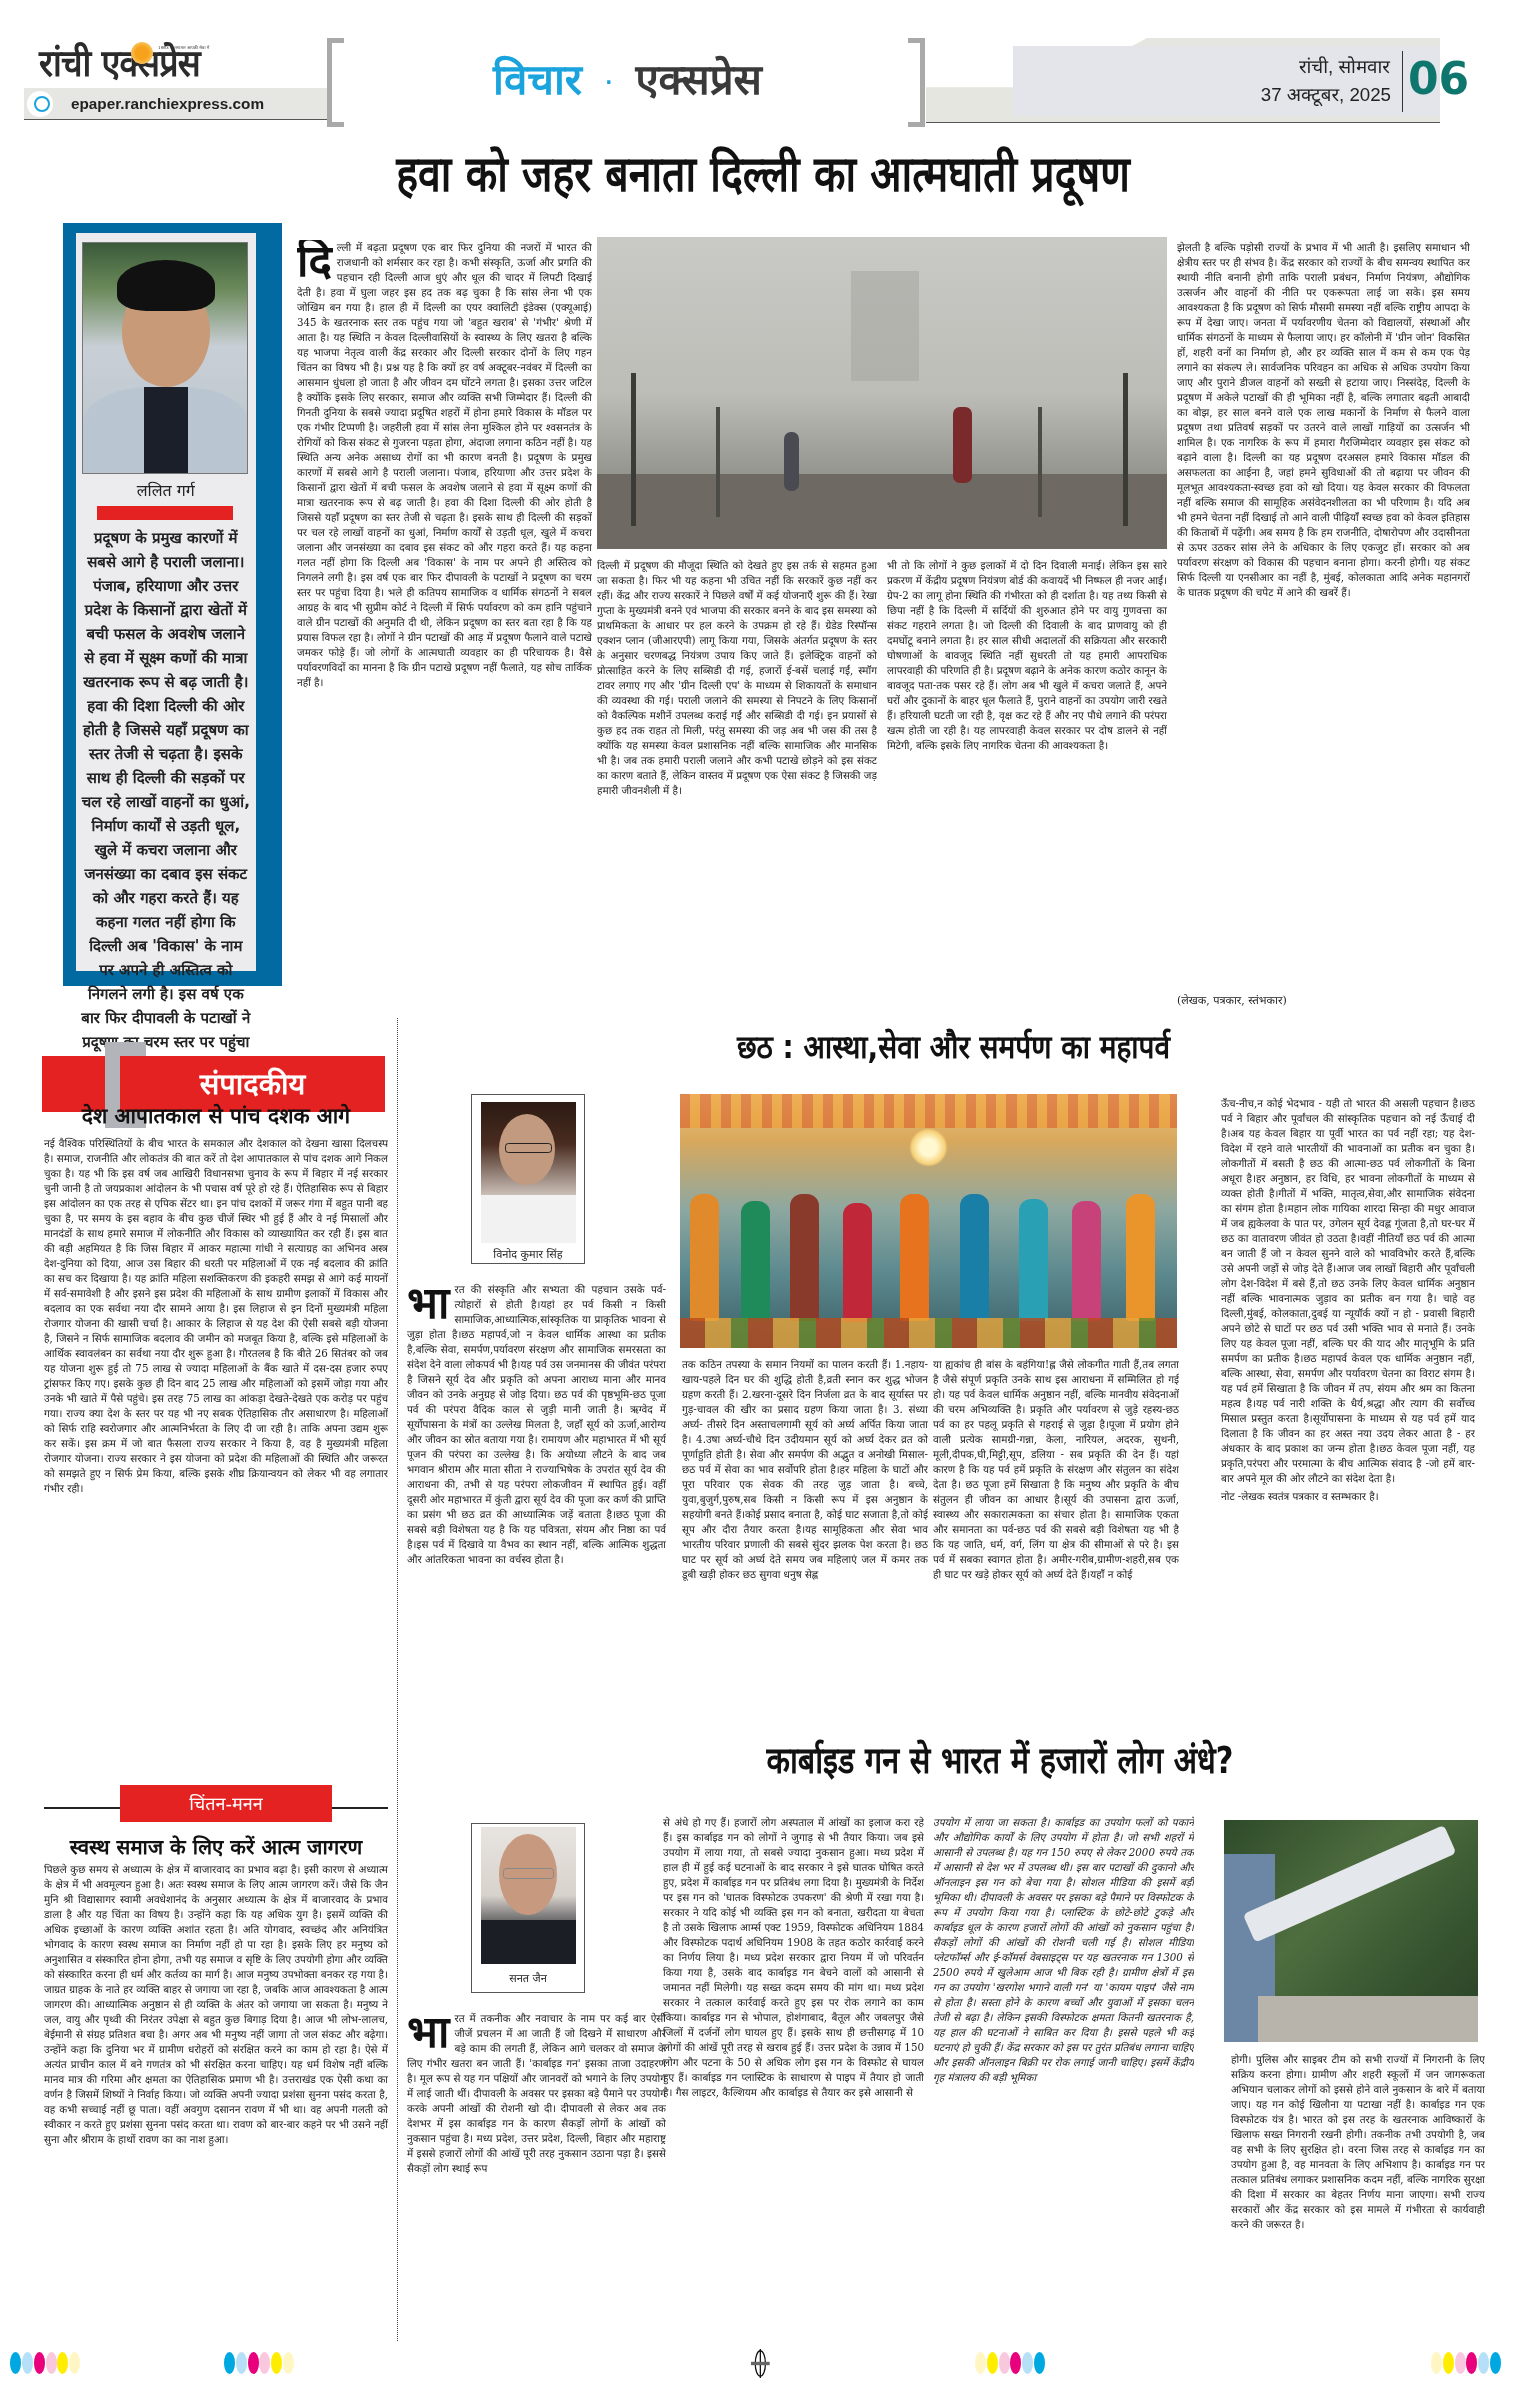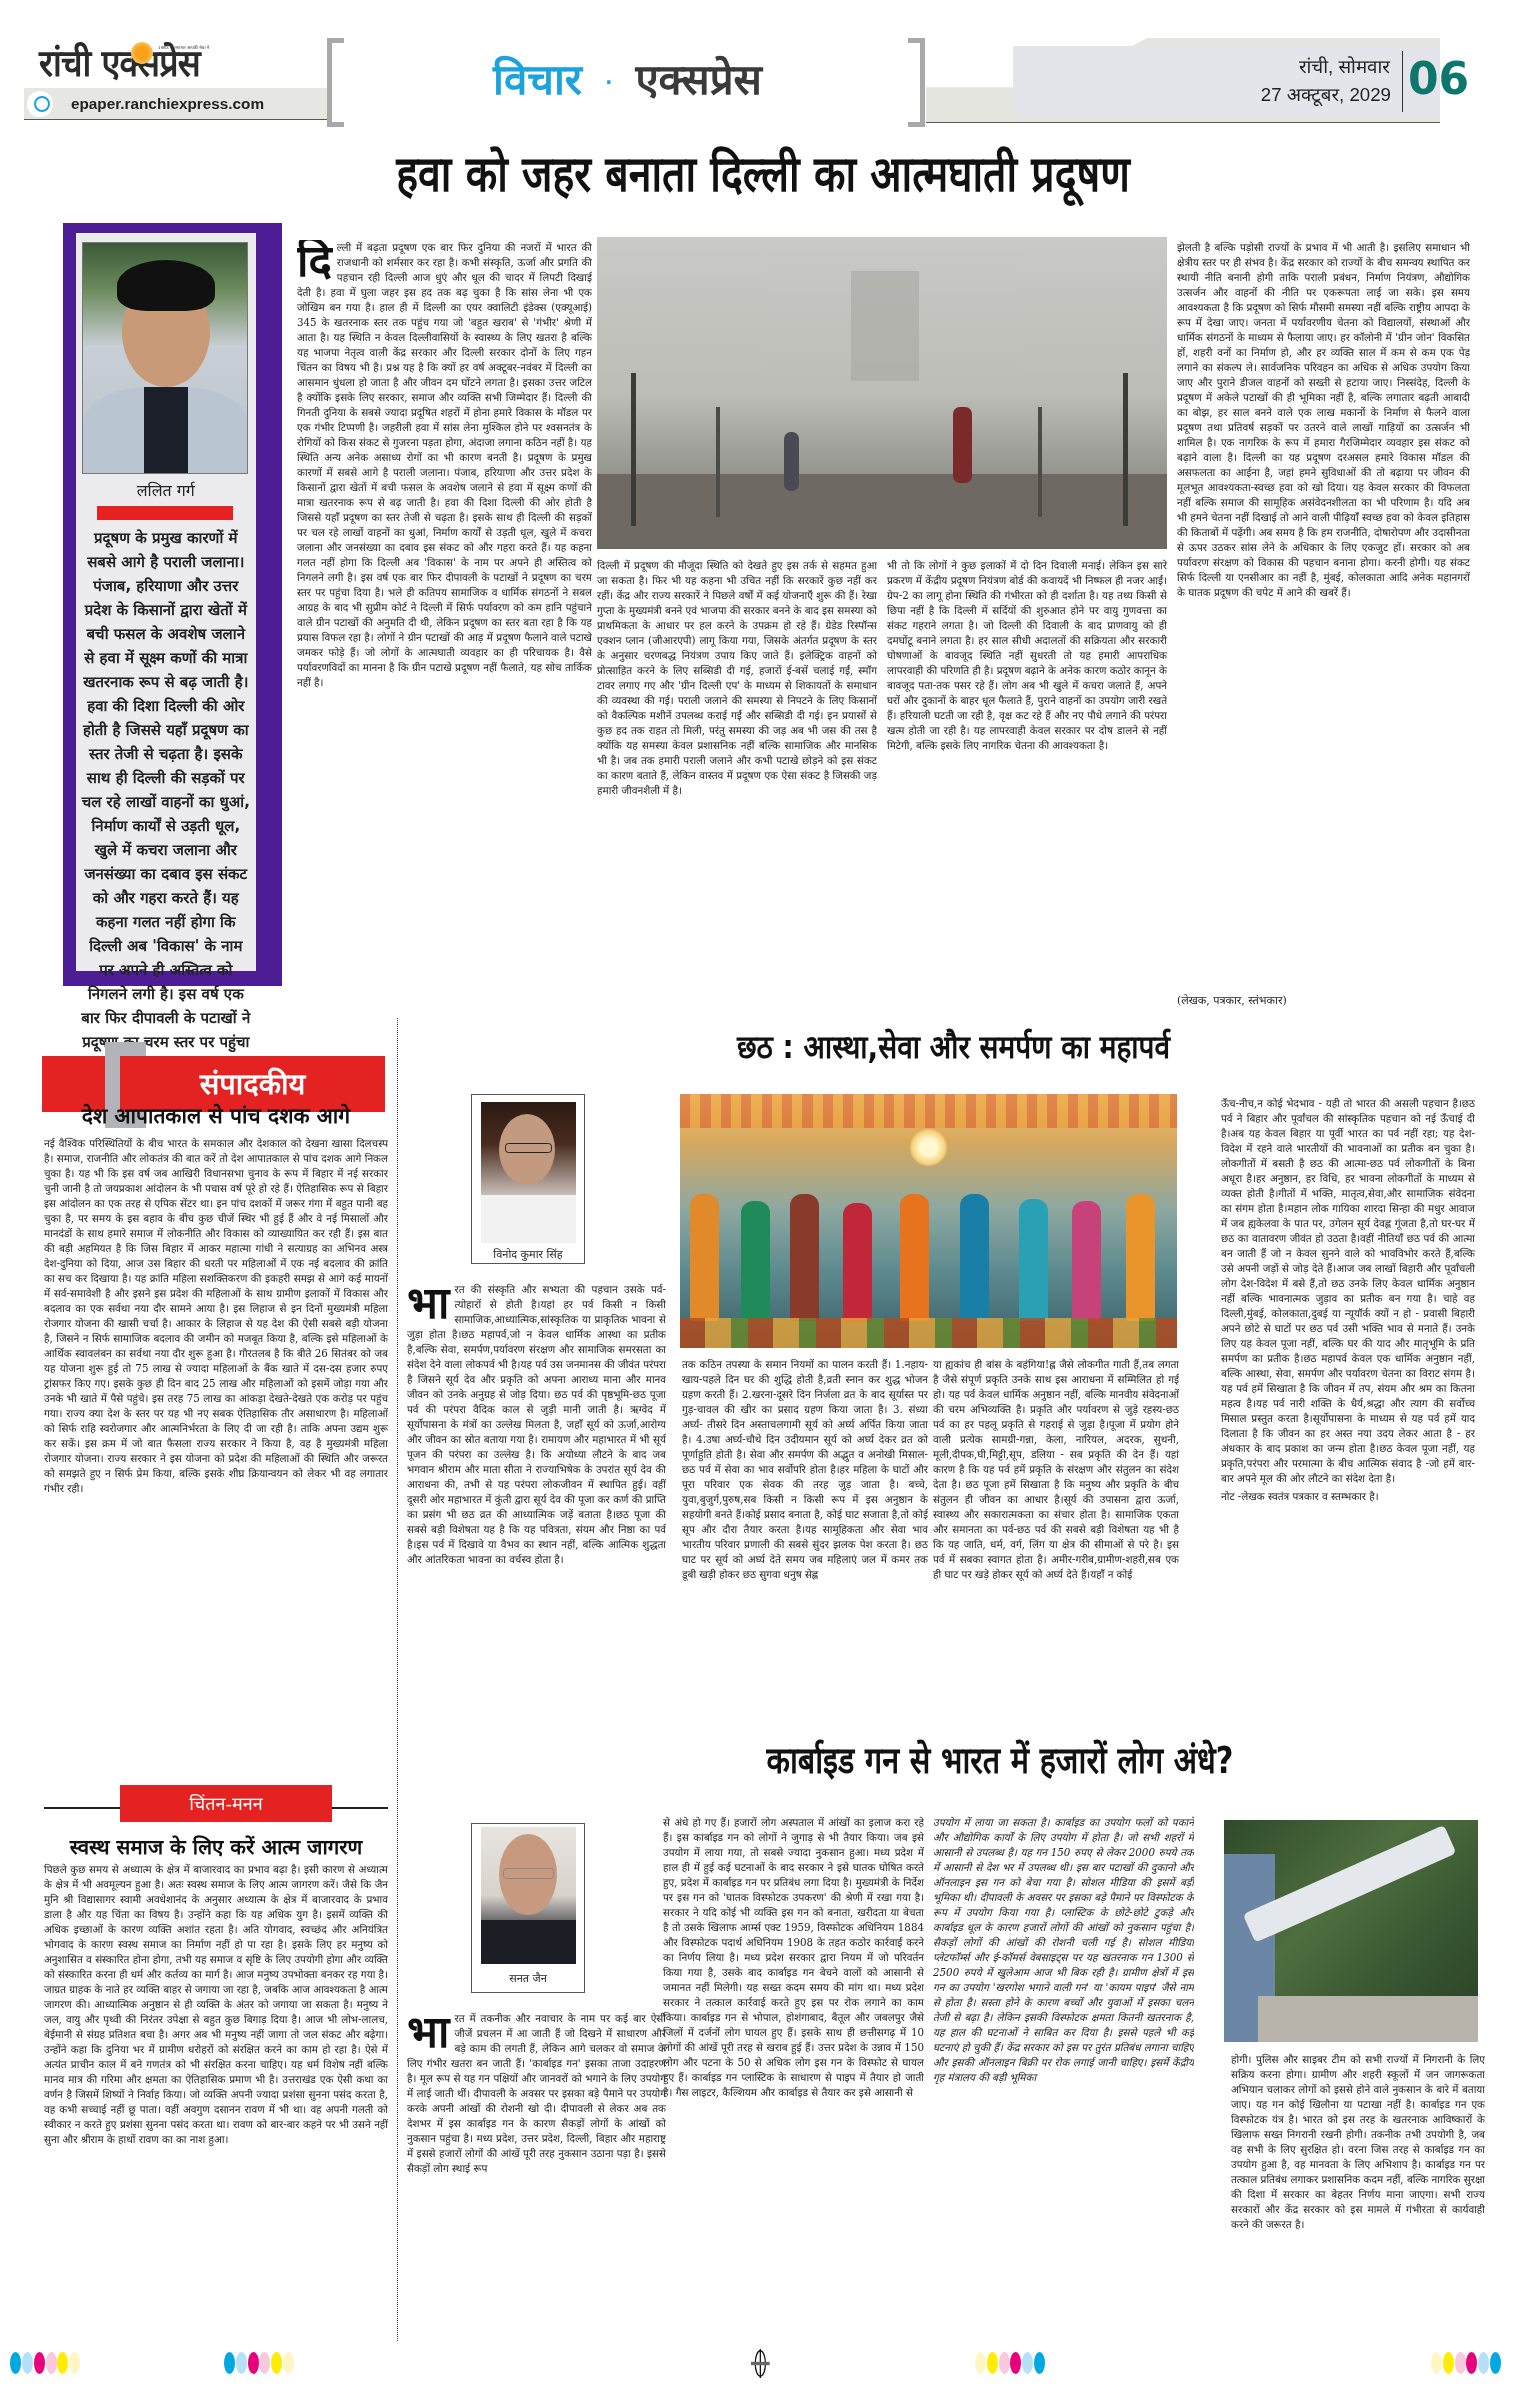--- a/index.html
+++ b/index.html
@@ -30,21 +30,21 @@
   #date-inner { left: 1013px; top: 46px; width: 427px; height: 70px; background: #e4e5ea; }
   #date-city { left: 1170px; top: 53px; width: 220px; text-align: right; font-family: "Liberation Sans", sans-serif; font-size: 18.7px; color: #222; }
   #date-full { left: 1094px; top: 81px; width: 297px; text-align: right; font-family: "Liberation Sans", sans-serif; font-size: 18.7px; color: #222; }
   #date-divider { left: 1402px; top: 51px; width: 0.8px; height: 61px; background: #333; }
   #page-number { left: 1408px; top: 53px; font-family: "DejaVu Sans", sans-serif; font-size: 44px; font-weight: bold; color: #0f766e; }
 
   
   #main-headline { left: 254px; top: 144px; width: 1018px; text-align: center; font-family: "DejaVu Sans", sans-serif; font-weight: 900; font-size: 41px; color: #111; transform: scaleY(1.2); }
 
   
-  #author-box { left: 63px; top: 223px; width: 219px; height: 763px; background: #4c1d95; }
+  #author-box { left: 63px; top: 223px; width: 219px; height: 763px; background: #0369a1; }
   #author-inner { position: absolute; left: 12.7px; top: 10.2px; width: 180px; height: 738px; background: #ececef; }
   #author-photo { position: absolute; left: 6.8px; top: 8.5px; width: 166px; height: 232px; border: 0.8px solid #777; background: linear-gradient(180deg, #3a5a3a 0%, #6b8a5a 20%, #c9cfd6 45%, #b8c3cc 100%); overflow: hidden; }
   .photo-head { position: absolute; border-radius: 50%; }
   #author-name { position: absolute; left: 0; top: 246px; width: 180px; text-align: center; font-family: "DejaVu Sans", sans-serif; font-size: 16px; color: #222; }
   #author-redbar { position: absolute; left: 21px; top: 273px; width: 136px; height: 13.6px; background: #e52222; }
   #pullquote { position: absolute; left: 5.1px; top: 293px; width: 170px; text-align: center; font-family: "DejaVu Sans", sans-serif; font-size: 15px; line-height: 24px; color: #222; font-weight: bold; }
 
   
   .dropcap { float: left; font-family: "DejaVu Sans", sans-serif; font-weight: 900; font-size: 44px; line-height: 42px; margin: 0 5.1px 0 0; color: #111; }
   #pollution-col1 { left: 297px; top: 240px; width: 295px; height: 750px; }
@@ -116,21 +116,21 @@
 <div class="abs" id="section-title">
   <span id="section-vichar">विचार</span>
   <span id="section-dot">·</span>
   <span id="section-express">एक्सप्रेस</span>
 </div>
 <div class="abs bracket" id="bracket-right"></div>
 
 <div class="abs" id="date-block-bg"></div>
 <div class="abs" id="date-inner"></div>
 <div class="abs" id="date-city">रांची, सोमवार</div>
-<div class="abs" id="date-full">27 अक्टूबर, 2029</div>
+<div class="abs" id="date-full">37 अक्टूबर, 2025</div>
 <div class="abs" id="date-divider"></div>
 <div class="abs" id="page-number">06</div>
 
 <div class="abs" id="main-headline">हवा को जहर बनाता दिल्ली का आत्मघाती प्रदूषण</div>
 
 <div class="abs" id="author-box">
   <div id="author-inner">
     <div id="author-photo">
       <div class="photo-head" style="left:39px;top:34px;width:88px;height:110px;background:#c89a78;"></div>
       <div class="photo-head" style="left:34px;top:17px;width:98px;height:51px;background:#111;border-radius:50% 50% 30% 30%;"></div>

